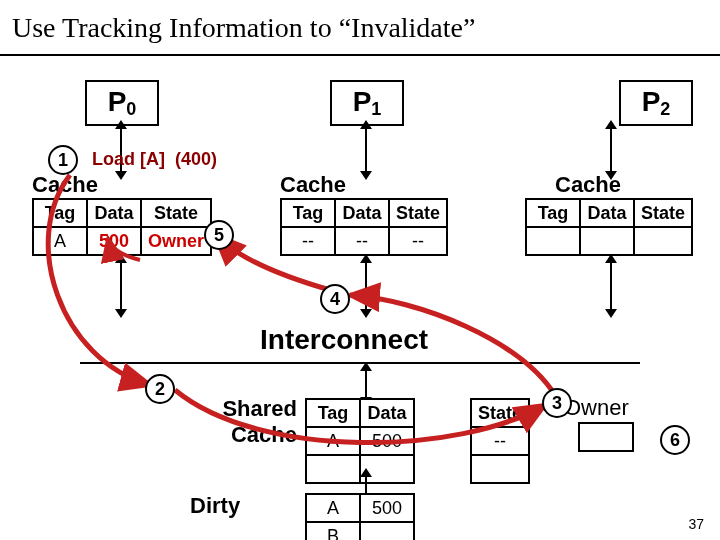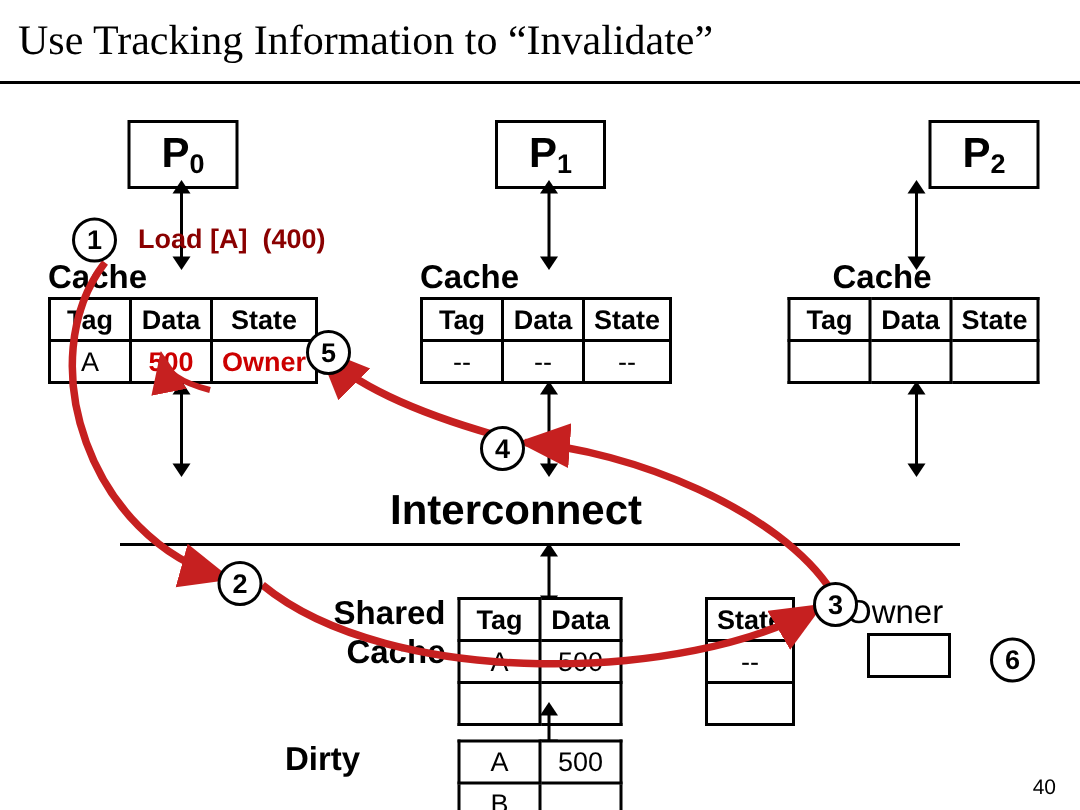--- a/index.html
+++ b/index.html
@@ -280,21 +280,21 @@
     <td>A</td>
     <td>500</td>
   </tr>
   <tr>
     <td>B</td>
     <td>&nbsp;</td>
   </tr>
 </tbody>
   </table>
 
-<div class="slidenum">40</div>
+<div class="slidenum">37</div>
 
 <svg class="curves">
   <defs>
     <marker id="ah" markerWidth="8" markerHeight="8" refX="6" refY="3" orient="auto">
       <path d="M0,0 L7,3 L0,6 Z" fill="#c62020"></path>
     </marker>
   </defs>
 
   <path d="M70,175 C20,240 60,360 150,385" stroke="#c62020" stroke-width="5" fill="none" marker-end="url(#ah)"></path>
 

